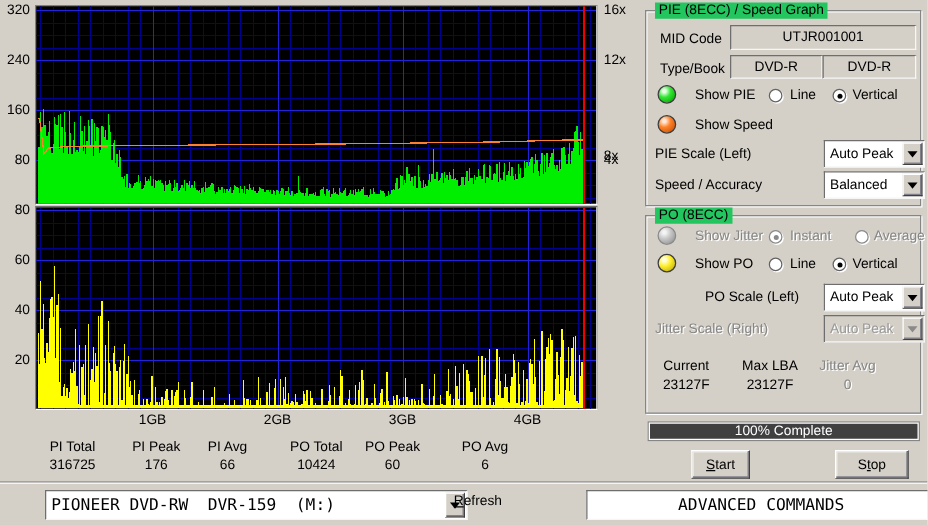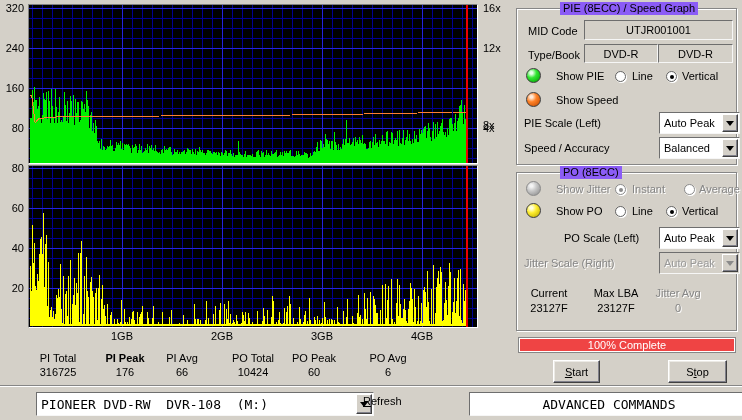--- a/index.html
+++ b/index.html
@@ -3,21 +3,21 @@
 <meta charset="utf-8">
 <style>
   html,body{margin:0;padding:0;}
   #app{position:relative;width:742px;height:420px;background:#d4d0c8;
        font-family:"Liberation Sans",sans-serif;font-size:11px;color:#000;overflow:hidden;}
   .plot{position:absolute;background:#000;border:1px solid;border-color:#808080 #ffffff #ffffff #808080;}
   .plot svg{display:block;shape-rendering:crispEdges;}
   .axlbl{position:absolute;height:12px;line-height:12px;}
   .r{text-align:right;} .c{text-align:center;}
   .grp{position:absolute;border:1px solid #868686;box-shadow:inset 1px 1px 0 #ffffff,1px 1px 0 #ffffff;}
-  .grp-title{position:absolute;top:-7px;left:7px;background:#8b5cf6;padding:0 3px;line-height:13px;margin-left:36px;}
+  .grp-title{position:absolute;top:-7px;left:7px;background:#22c55e;padding:0 3px;line-height:13px;}
   .sunken{border:1px solid;border-color:#6e6e6e #f6f6f6 #f6f6f6 #6e6e6e;background:#d4d0c8;}
   .valbox{position:absolute;display:flex;align-items:center;justify-content:center;}
   .led{position:absolute;width:15px;height:15px;border-radius:50%;border:1px solid #3c3c3c;box-sizing:border-box;}
   .led.green{background:radial-gradient(circle at 34% 30%,#eaffea 0 10%,#33e633 40%,#00a000 95%);}
   .led.orange{background:radial-gradient(circle at 34% 30%,#ffe9d8 0 10%,#ff8228 40%,#c24a00 95%);}
   .led.yellow{background:radial-gradient(circle at 34% 30%,#ffffe0 0 10%,#ffee30 40%,#b9a900 95%);}
   .led.gray{background:radial-gradient(circle at 34% 30%,#f4f4f4 0 10%,#c9c9c9 40%,#8b8b8b 95%);border-color:#8a8a8a;}
   .radio{position:absolute;width:11px;height:11px;border-radius:50%;background:#fff;
          border:1px solid #636363;box-shadow:1px 1px 0 #ffffff;box-sizing:border-box;
          display:flex;align-items:center;justify-content:center;}
@@ -34,21 +34,21 @@
   .tri{width:0;height:0;border-left:4px solid transparent;border-right:4px solid transparent;border-top:5px solid #000;}
   .combo.disabled{background:#d4d0c8;}
   .combo.disabled .txt{color:#9a9a9a;text-shadow:1px 1px 0 #fff;}
   .combo.disabled .tri{border-top-color:#8a8a8a;}
   .btn{position:absolute;background:#d4d0c8;border:1px solid;border-color:#ffffff #404040 #404040 #ffffff;
        box-shadow:inset -1px -1px 0 #80808a,inset 1px 1px 0 #eceae5;
        display:flex;align-items:center;justify-content:center;box-sizing:border-box;}
   .mono{font-family:"DejaVu Sans Mono","Liberation Mono",monospace;font-size:13px;}
   .u{text-decoration:underline;}
   .progress-frame{position:absolute;background:#ffffff;border:1px solid #868686;padding:1px;box-sizing:border-box;}
-  .progress-fill{width:100%;height:100%;background:#ef4444;color:#ffffff;
+  .progress-fill{width:100%;height:100%;background:#404040;color:#ffffff;
        display:flex;align-items:center;justify-content:center;}
   .hdiv{position:absolute;left:0;width:742px;height:1px;border-top:1px solid #868686;background:#ffffff;}
   .statcol{position:absolute;width:70px;text-align:center;height:12px;line-height:12px;}
 </style>
 </head>
 <body>
 
 <div id="app">
 
   <div class="plot" style="left:28px;top:4px;width:448px;height:158px;">
@@ -1092,21 +1092,21 @@
   <div class="axlbl r" style="left:0;top:242px;width:24px;">40</div>
   <div class="axlbl r" style="left:0;top:282px;width:24px;">20</div>
 
   <div class="axlbl c" style="left:102px;top:330px;width:40px;">1GB</div>
   <div class="axlbl c" style="left:202px;top:330px;width:40px;">2GB</div>
   <div class="axlbl c" style="left:302px;top:330px;width:40px;">3GB</div>
   <div class="axlbl c" style="left:402px;top:330px;width:40px;">4GB</div>
 
   <div class="statcol" style="left:23px;top:352px;">PI Total</div>
   <div class="statcol" style="left:23px;top:366px;">316725</div>
-  <div class="statcol" style="left:90px;top:352px;font-weight:bold;">PI Peak</div>
+  <div class="statcol" style="left:90px;top:352px;">PI Peak</div>
   <div class="statcol" style="left:90px;top:366px;">176</div>
   <div class="statcol" style="left:147px;top:352px;">PI Avg</div>
   <div class="statcol" style="left:147px;top:366px;">66</div>
   <div class="statcol" style="left:218px;top:352px;">PO Total</div>
   <div class="statcol" style="left:218px;top:366px;">10424</div>
   <div class="statcol" style="left:279px;top:352px;">PO Peak</div>
   <div class="statcol" style="left:279px;top:366px;">60</div>
   <div class="statcol" style="left:353px;top:352px;">PO Avg</div>
   <div class="statcol" style="left:353px;top:366px;">6</div>
 
@@ -1202,21 +1202,21 @@
   </div>
   <div class="btn" style="left:553px;top:360px;width:47px;height:23px;">
     <span><span></span><span class="u">S</span><span>tart</span></span>
   </div>
   <div class="btn" style="left:668px;top:360px;width:59px;height:23px;">
     <span><span>S</span><span class="u">t</span><span>op</span></span>
   </div>
 
   <div class="hdiv" style="top:385px;"></div>
   <div class="combo" style="left:4px;top:392px;width:336px;height:22px;">
-    <span class="txt mono">PIONEER DVD-RW  DVR-108  (M:)</span>
+    <span class="txt mono">PIONEER DVD-RW  DVR-159  (M:)</span>
     <span class="abtn">
         <span class="tri"></span>
       </span>
   </div>
   <div class="lbl" style="left:363px;top:395px;">
     <span><span class="u">R</span><span>efresh</span></span>
   </div>
   <div class="combo" style="left:437px;top:392px;width:296px;height:22px;">
     <span class="txt mono" style="left:0;right:18px;justify-content:center;">ADVANCED COMMANDS</span>
     <span class="abtn">

